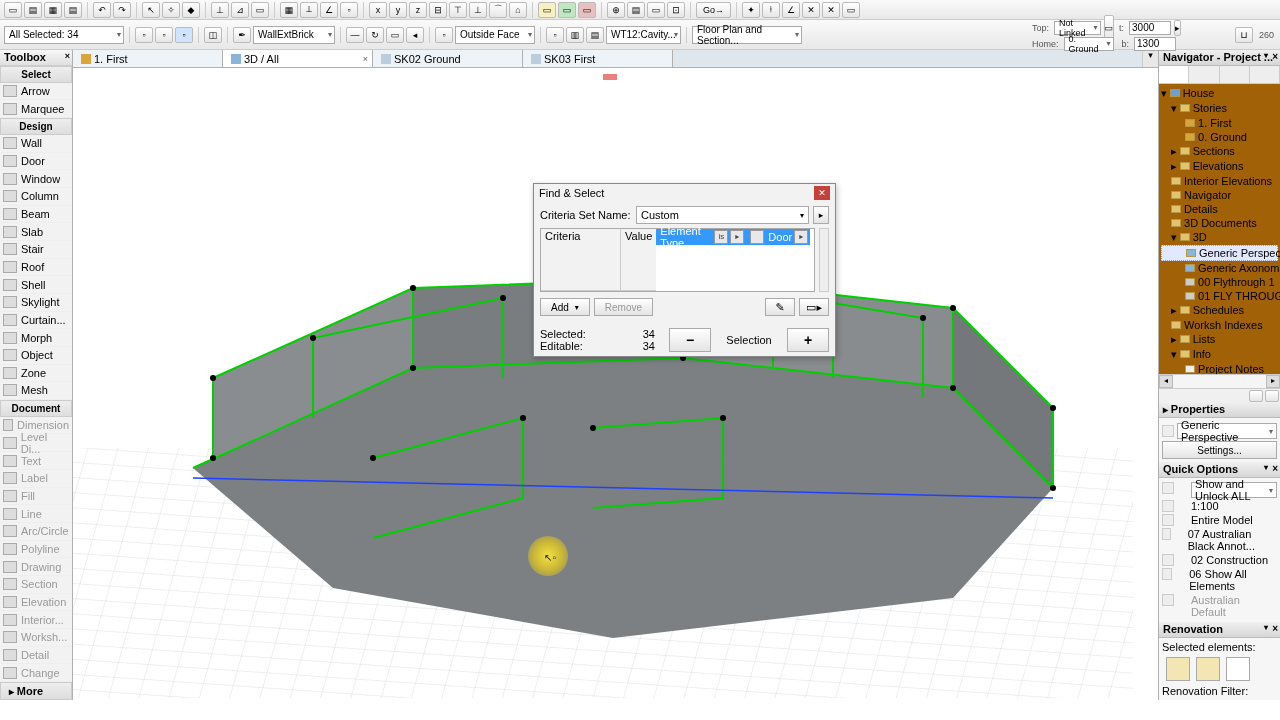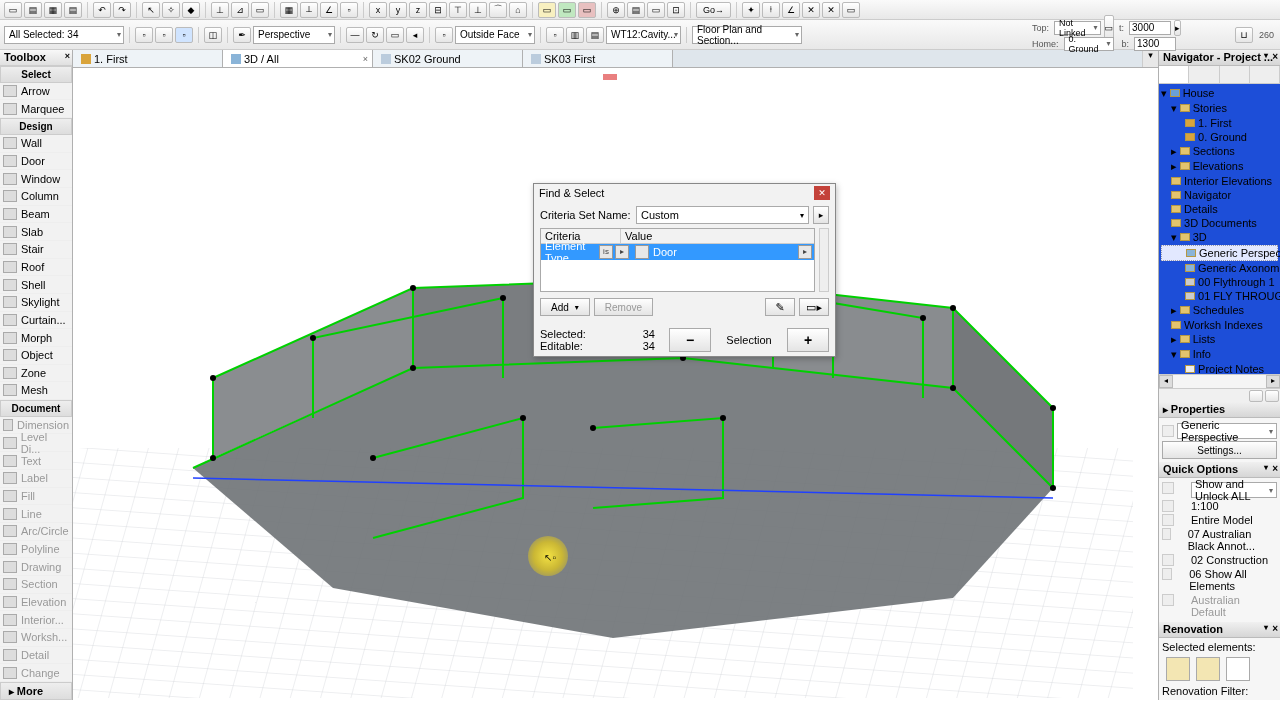--- a/index.html
+++ b/index.html
@@ -39,21 +39,21 @@
   .viewport img, .viewport svg.model { position: absolute; left: 0; top: 0; }
   
   
   .rightcol { width: 122px; background: #f2f2f2; border-left: 1px solid #b0b0b0; display: flex; flex-direction: column; }
   .panel-hdr { background: linear-gradient(#f0f0f0,#d6d6d6); height: 16px; font-size: 10px; font-weight: bold; padding: 1px 4px; border-bottom: 1px solid #bbb; position: relative; }
   .panel-hdr .x { position: absolute; right: 2px; font-size: 10px; }
   .panel-hdr .tr { position: absolute; right: 12px; font-size: 8px; }
   .nav-tabs { display: flex; height: 18px; border-bottom: 1px solid #ccc; }
   .nav-tabs .nt { flex: 1; background: #eee; border-right: 1px solid #ccc; }
   .nav-tabs .nt.on { background: #fff; }
-  .tree { flex: 1; background: #1d4ed8; overflow: auto; font-size: 10px; padding: 2px; }
+  .tree { flex: 1; background: #a16207; overflow: auto; font-size: 10px; padding: 2px; }
   .tnode { white-space: nowrap; padding: 1px 0; }
   .tnode .t-icon { width: 10px; height: 8px; display: inline-block; background: #e2c46e; border: 1px solid #b69844; }
   .tnode.sel { background: #e2e8ff; border: 1px dotted #99a; }
   .scrollb { height: 14px; background: #eee; border-top: 1px solid #ccc; display: flex; }
   .scrollb .sbtn { width: 14px; background: #ddd; border: 1px solid #bbb; font-size: 8px; text-align: center; }
   .scrollb .strack { flex: 1; background: #f5f5f5; }
   
   .panel-body { background: #f6f6f6; padding: 3px; font-size: 10px; }
   .props-row { display: flex; gap: 3px; margin: 2px 0; align-items: center; }
   .props-drop { flex: 1; background: #fff; border: 1px solid #aaa; height: 16px; font-size: 10px; padding: 0 3px; display: flex; align-items: center; position: relative; }
@@ -69,21 +69,21 @@
   
   .dialog { position: absolute; left: 460px; top: 115px; width: 303px; background: #f2f2f2; border: 1px solid #888; box-shadow: 1px 2px 6px rgba(0,0,0,.25); z-index: 10; }
   .dlg-title { height: 18px; display: flex; align-items: center; padding: 0 5px; font-size: 11px; background: #f2f2f2; }
   .dlg-close { width: 16px; height: 14px; background: #c4423a; color: #fff; display: flex; align-items: center; justify-content: center; font-size: 9px; margin-left: auto; }
   .dlg-body { padding: 4px 6px; }
   .dlg-row { display: flex; align-items: center; gap: 4px; margin-bottom: 4px; font-size: 10px; }
   .dlg-label { width: 92px; }
   .dlg-select { flex: 1; height: 18px; background: #fff; border: 1px solid #aaa; font-size: 10px; padding: 0 4px; position: relative; display: flex; align-items: center; }
   .dlg-select:after { content: "▾"; position: absolute; right: 4px; font-size: 8px; }
   .dlg-arrbtn { width: 16px; height: 18px; background: linear-gradient(#fff,#e4e4e4); border: 1px solid #aaa; display: flex; align-items: center; justify-content: center; font-size: 9px; }
-  .crit-table { border: 1px solid #aaa; height: 64px; background: #fff; display: flex; flex-direction: column; }
+  .crit-table { border: 1px solid #aaa; height: 64px; background: #fff; display: flex; flex-direction: row; }
   .crit-hdr { display: flex; background: #f2f2f2; border-bottom: 1px solid #ccc; font-size: 10px; }
   .crit-hdr div { padding: 1px 4px; }
   .crit-hdr .c1 { width: 80px; border-right: 1px solid #ccc; }
   .crit-hdr .c2 { flex: 1; }
   .crit-row { display: flex; background: #3399ff; color: #fff; font-size: 10px; height: 16px; align-items: center; }
   .crit-row .c1 { width: 58px; padding: 0 4px; }
   .crit-row .cop { width: 14px; height: 14px; background: #e8e8e8; border: 1px solid #999; color: #444; font-size: 8px; text-align: center; line-height: 12px; margin-right: 2px; }
   .crit-row .cvicon { width: 14px; height: 14px; background: #e8e8e8; border: 1px solid #999; margin-right: 2px; margin-left: 4px; }
   .crit-row .cval { flex: 1; padding: 0 2px; }
   .crit-row .carrow { width: 14px; height: 14px; background: #e8e8e8; border: 1px solid #999; color: #444; font-size: 8px; text-align: center; line-height: 12px; margin-right: 2px; }
@@ -161,21 +161,21 @@
 <div class="toolbar-row secondary">
   <div class="drop" style="width:120px">All Selected: 34</div>
   <div class="sep"></div>
   <div class="tbtn">▫</div>
   <div class="tbtn">▫</div>
   <div class="tbtn" style="background:#d0e4ff">▫</div>
   <div class="sep"></div>
   <div class="tbtn">◫</div>
   <div class="sep"></div>
   <div class="tbtn">✒</div>
-  <div class="drop" style="width:82px">Perspective</div>
+  <div class="drop" style="width:82px">WallExtBrick</div>
   <div class="sep"></div>
   <div class="tbtn">—</div>
   <div class="tbtn">↻</div>
   <div class="tbtn">▭</div>
   <div class="tbtn">◂</div>
   <div class="sep"></div>
   <div class="tbtn">▫</div>
   <div class="drop" style="width:80px">Outside Face</div>
   <div class="sep"></div>
   <div class="tbtn">▫</div>

